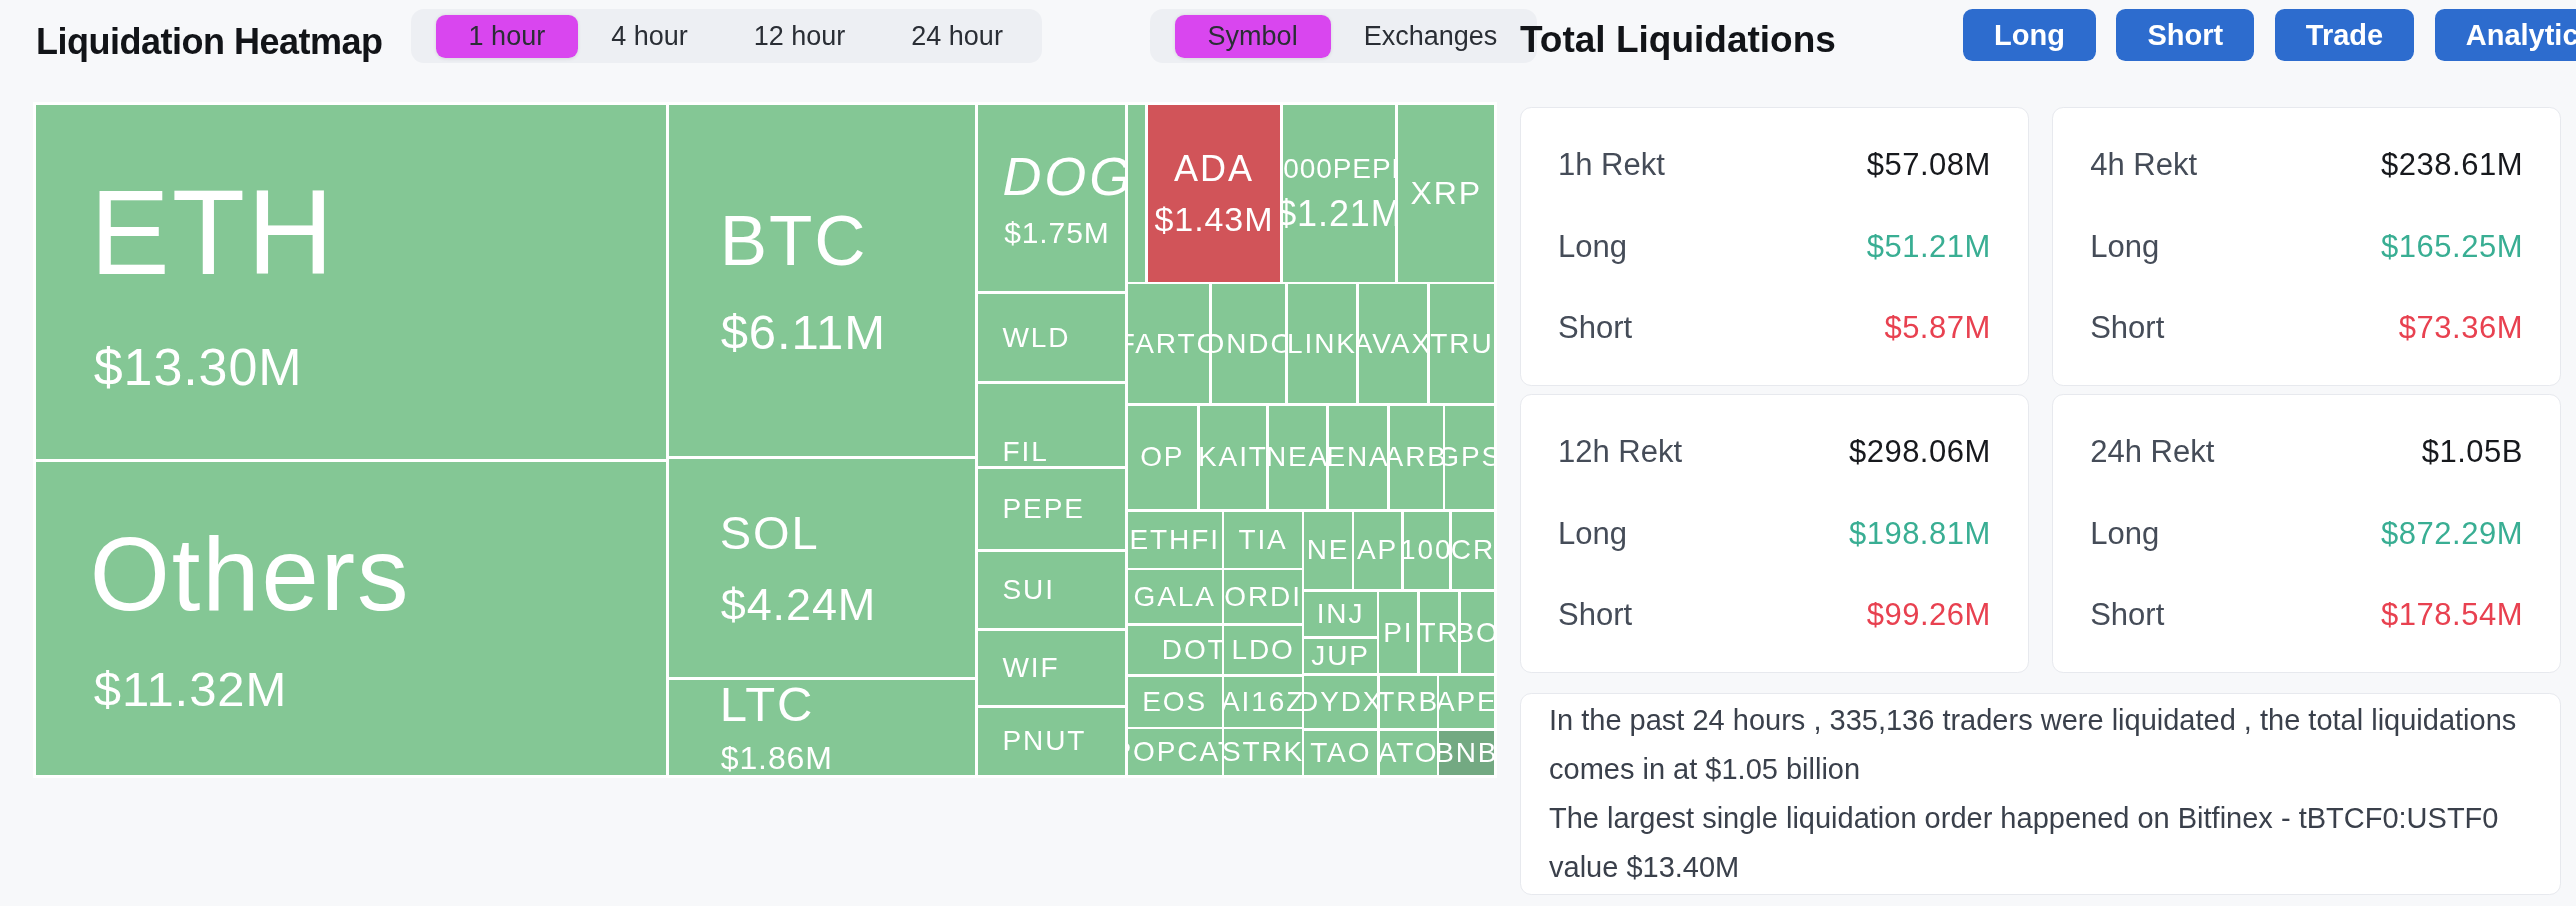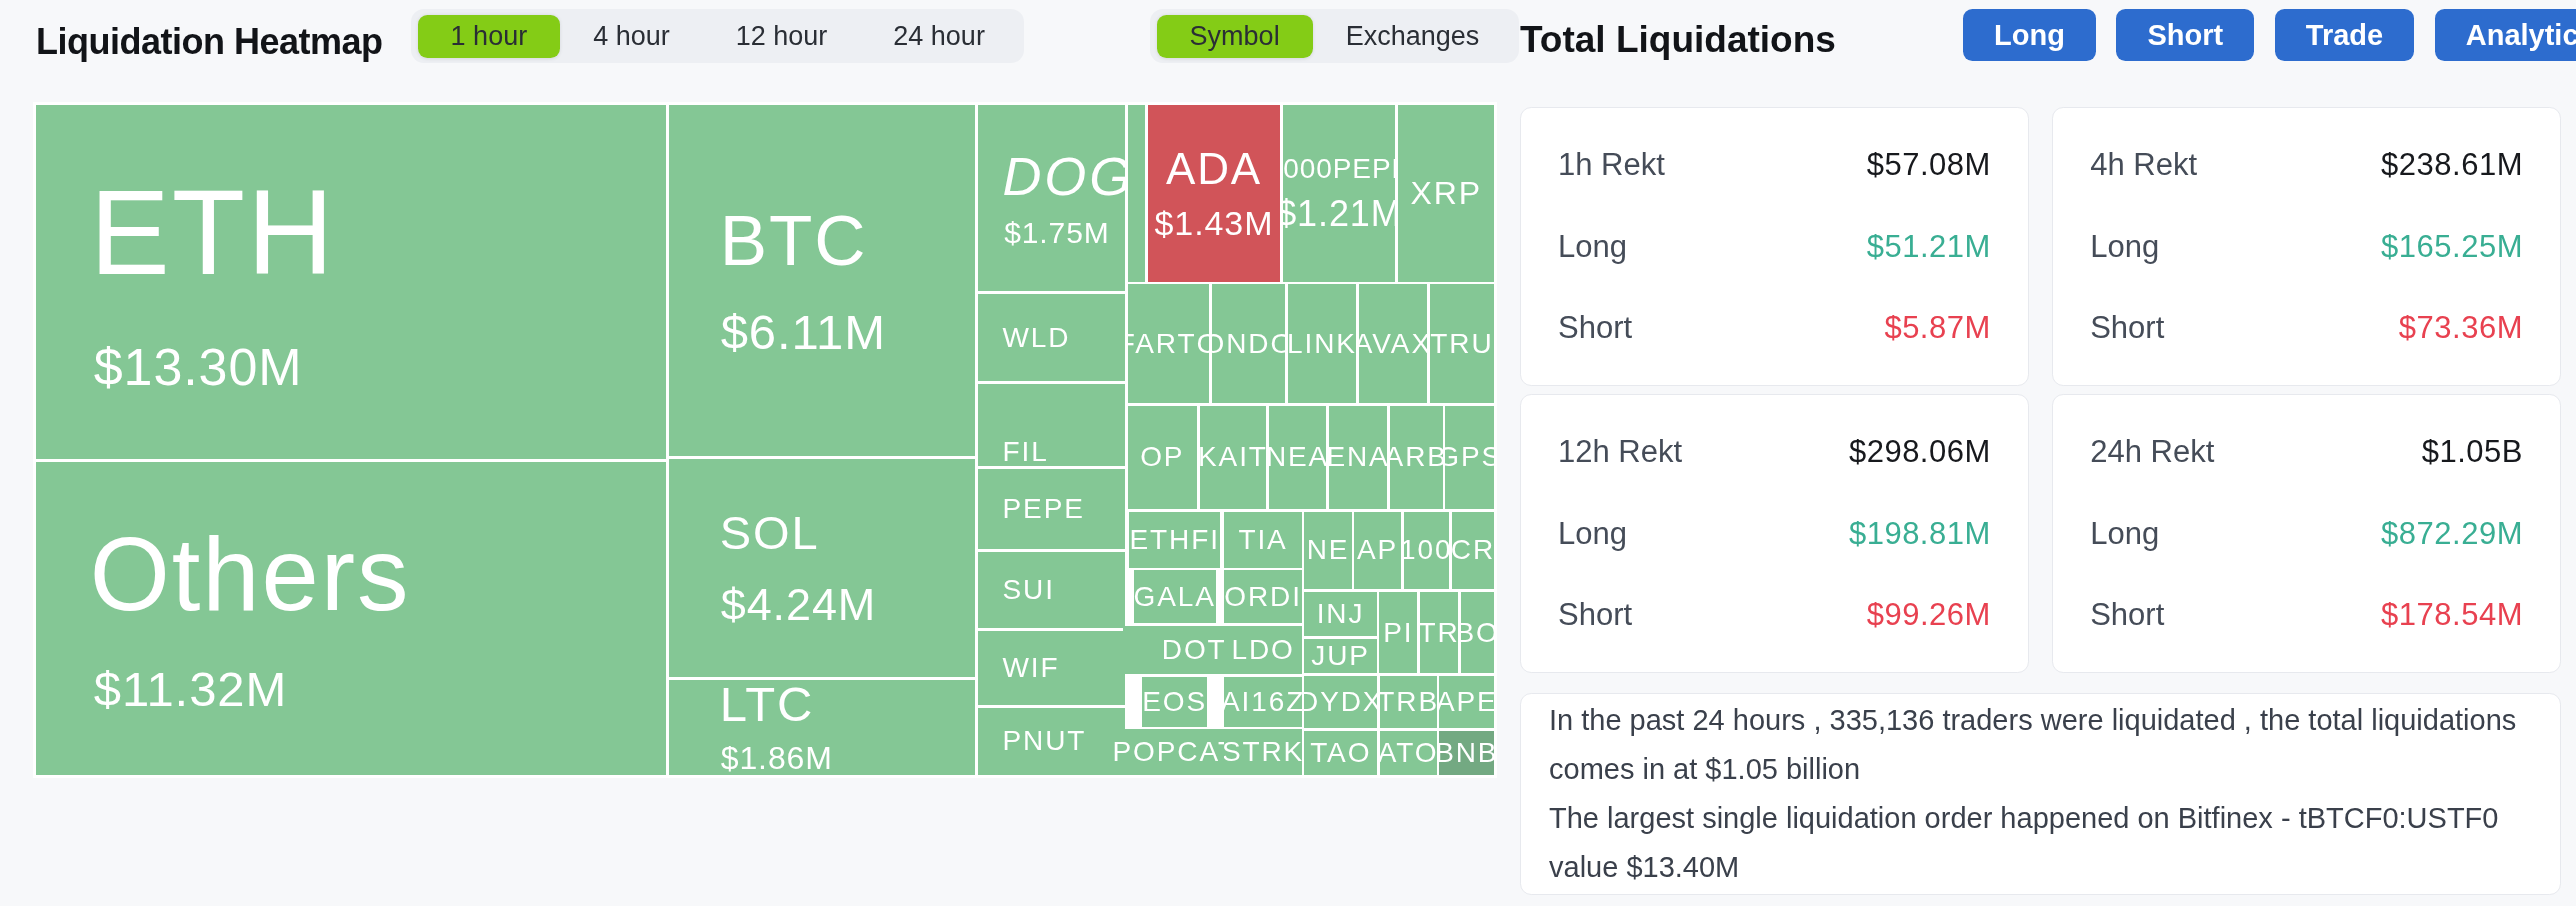--- a/index.html
+++ b/index.html
@@ -8,21 +8,21 @@
 
   
   .page-title{position:absolute;left:36px;top:20.6px;font-size:36px;font-weight:700;
               letter-spacing:-0.5px;color:#121418;}
   .seg{position:absolute;top:9.4px;height:54px;background:#edeff3;border-radius:13px;
        display:flex;align-items:center;padding:0 6.6px;box-sizing:border-box;}
   .seg.time{left:411px;}
   .seg.view{left:1150px;}
   .seg-item{padding:0 33px;height:43px;display:flex;align-items:center;border-radius:9.4px;
             font-size:27px;color:#2a2e35;cursor:pointer;}
-  .seg-item.active{background:#84cc16;box-shadow:0 0.9px 3.7px rgba(20,24,31,.10);font-weight:500;}
+  .seg-item.active{background:#d946ef;box-shadow:0 0.9px 3.7px rgba(20,24,31,.10);font-weight:500;margin-left:18px;}
   .section-title{position:absolute;left:1520px;top:19px;font-size:37px;font-weight:700;color:#121418;}
   .actions{position:absolute;left:1963px;top:9.4px;display:flex;gap:20.6px;}
   .btn{height:52px;padding:0 31px;border:none;border-radius:9.4px;background:var(--accent-blue);
        color:#fff;font-size:29px;font-weight:700;display:flex;align-items:center;cursor:pointer;
        font-family:"Liberation Sans",sans-serif;}
 
   
   .treemap{position:absolute;left:33px;top:102px;width:1464px;height:676px;background:#ffffff;
            padding:2.8px;box-sizing:border-box;display:flex;gap:2.8px;}
   .tm-col,.tm-row,.tm-stack{display:flex;gap:2.8px;min-width:0;min-height:0;}
@@ -36,21 +36,21 @@
   .cell.dark{background:var(--cell-dark-green);}
   .lbl{font-weight:500;letter-spacing:1.9px;line-height:1;}
   .val{font-weight:400;letter-spacing:0.9px;line-height:1;}
   .c-eth .lbl{font-size:120px;margin-left:54px;} .c-eth .val{font-size:52px;margin:49px 0 0 58px;}
   .c-others .lbl{font-size:103px;margin-left:54px;} .c-others .val{font-size:49px;margin:39px 0 0 58px;}
   .c-btc .lbl{font-size:71px;margin-left:51px;} .c-btc .val{font-size:49px;margin:32px 0 0 52px;}
   .c-sol .lbl{font-size:47px;margin-left:51px;} .c-sol .val{font-size:45px;margin:26px 0 0 52px;}
   .c-ltc .lbl{font-size:49px;margin-left:51px;} .c-ltc .val{font-size:32px;margin:13px 0 0 52px;}
   .c-doge .lbl{font-size:54px;letter-spacing:2.8px;margin-left:24.4px;font-style:italic;}
   .c-doge .val{font-size:30px;margin:15px 0 0 26px;}
-  .c-ada .lbl{font-size:44px;} .c-ada .val{font-size:34px;margin-top:15px;}
+  .c-ada .lbl{font-size:36px;} .c-ada .val{font-size:34px;margin-top:15px;}
   .c-1000pepe .lbl{font-size:28px;letter-spacing:0.9px;} .c-1000pepe .val{font-size:36px;margin-top:13px;}
   .c-xrp .lbl{font-size:32px;}
   .cell.s .lbl{font-size:28px;letter-spacing:1.9px;}
   .cell.side{align-items:flex-start;} .cell.side .lbl{margin-left:24.4px;}
 
   
   .cards{position:absolute;left:1520px;top:107px;width:1041px;}
   .stat-grid{display:grid;grid-template-columns:1fr 1fr;column-gap:23.4px;row-gap:8.4px;}
   .card{height:279px;background:#fff;border:0.9px solid #e7e9ee;border-radius:11.2px;
         padding:39px 37px;box-sizing:border-box;display:flex;flex-direction:column;
@@ -196,21 +196,21 @@
         <div class="cell s" style="flex:57;">
             <div class="lbl">ARB</div>
           </div>
         <div class="cell s" style="flex:53;">
             <div class="lbl">GPS</div>
           </div>
       </div>
 
       <div class="tm-row" style="flex:282;">
 
-        <div class="tm-col" style="flex:101;align-items:center;">
+        <div class="tm-col" style="flex:101;">
           <div class="cell s" style="flex:60;">
               <div class="lbl">ETHFI</div>
             </div>
           <div class="cell s" style="flex:56;">
               <div class="lbl">GALA</div>
             </div>
           <div class="cell s" style="flex:52;padding-left:39px;">
               <div class="lbl">DOT</div>
             </div>
           <div class="cell s" style="flex:53;">

